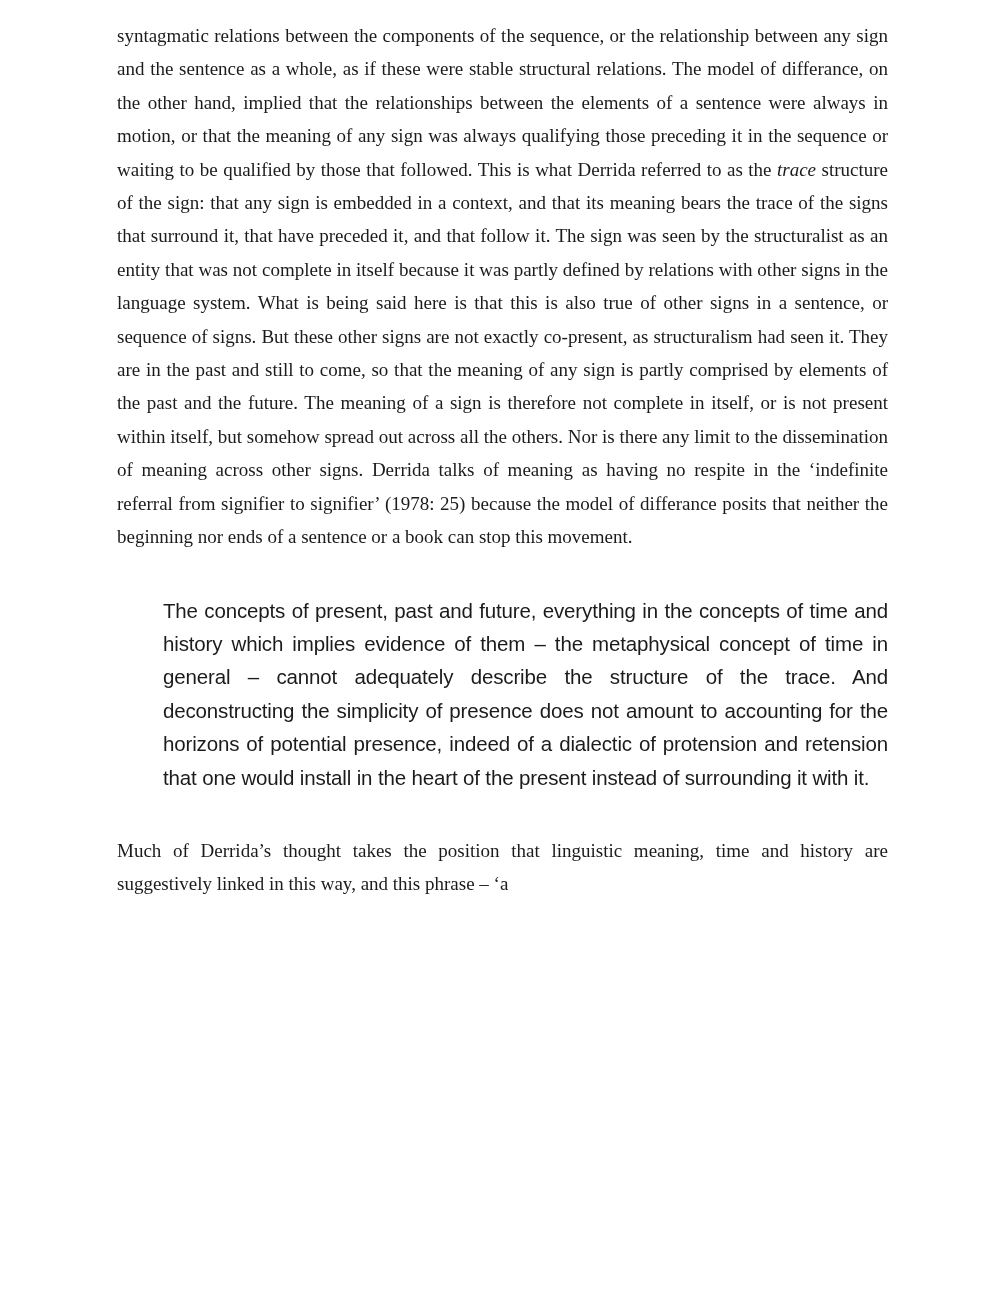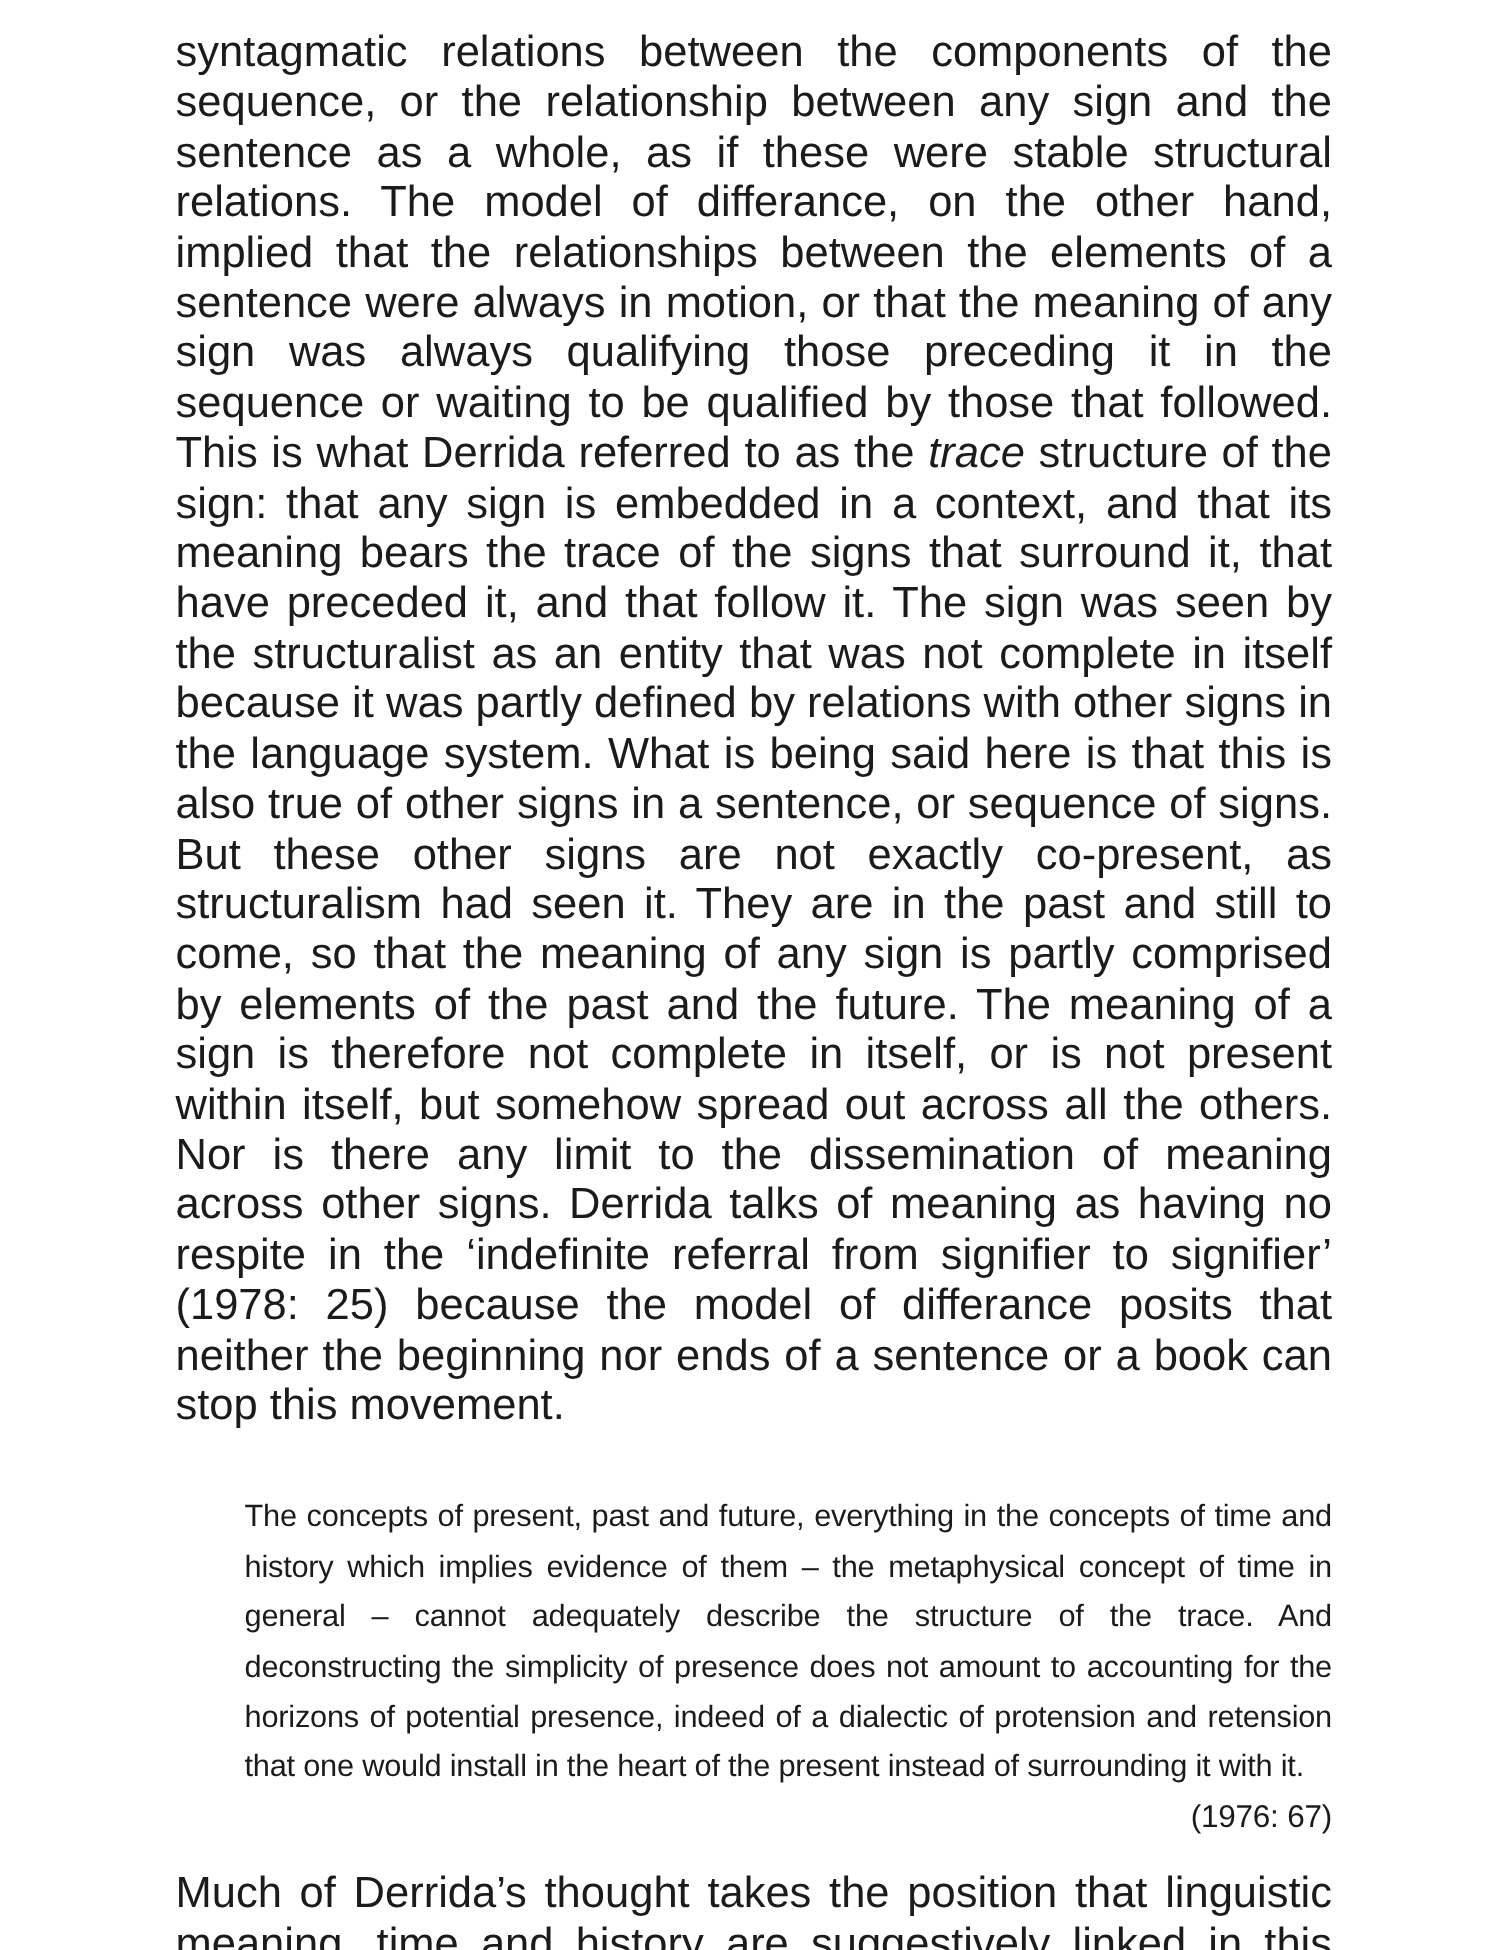--- a/index.html
+++ b/index.html
@@ -13,22 +13,22 @@
   .page {
     box-sizing: border-box;
     width: 1000px;
     height: 1300px;
     padding: 19px 112px 0 117px;
     background: #ffffff;
     color: #1b1b1b;
   }
   p { margin: 0; }
   .serif {
-    font-family: Liberation Sans, sans-serif;
-    font-size: 29px;
+    font-family: Liberation Serif, serif;
+    font-size: 19px;
     line-height: 33.4px;
     text-align: justify;
     hyphens: none;
     -webkit-hyphens: none;
   }
   .indent-first {
     text-indent: 30px;
   }
   .sans {
     font-family: "Liberation Sans", sans-serif;
@@ -44,33 +44,32 @@
     hyphens: none;
     -webkit-hyphens: none;
   }
   .citation-line {
     font-size: 21px;
     line-height: 33.4px;
     text-align: right;
     color: #1b1b1b;
   }
   .after-quote {
-    margin-top: 18px;
+    margin-top: 40px;
   }
   em { font-style: italic; }
 </style>
 </head>
 <body>
 
 <div class="page">
 
   <p class="serif">
     <span>syntagmatic relations between the components of the sequence, or the relationship between any sign and the sentence as a whole, as if these were stable structural relations. The model of differance, on the other hand, implied that the relationships between the elements of a sentence were always in motion, or that the meaning of any sign was always qualifying those preceding it in the sequence or waiting to be qualified by those that followed. This is what Derrida referred to as the </span><em>trace</em><span> structure of the sign: that any sign is embedded in a context, and that its meaning bears the trace of the signs that surround it, that have preceded it, and that follow it. The sign was seen by the structuralist as an entity that was not complete in itself because it was partly defined by relations with other signs in the language system. What is being said here is that this is also true of other signs in a sentence, or sequence of signs. But these other signs are not exactly co-present, as structuralism had seen it. They are in the past and still to come, so that the meaning of any sign is partly comprised by elements of the past and the future. The meaning of a sign is therefore not complete in itself, or is not present within itself, but somehow spread out across all the others. Nor is there any limit to the dissemination of meaning across other signs. Derrida talks of meaning as having no respite in the ‘indefinite referral from signifier to signifier’ (1978: 25) because the model of differance posits that neither the beginning nor ends of a sentence or a book can stop this movement.</span>
   </p>
 
 
   <blockquote class="sans quote-block">The concepts of present, past and future, everything in the concepts of time and history which implies evidence of them – the metaphysical concept of time in general – cannot adequately describe the structure of the trace. And deconstructing the simplicity of presence does not amount to accounting for the horizons of potential presence, indeed of a dialectic of protension and retension that one would install in the heart of the present instead of surrounding it with it.</blockquote>
 
-  <p class="sans citation-line">(1976: 67)</p>
 
   <p class="serif after-quote">Much of Derrida’s thought takes the position that linguistic meaning, time and history are suggestively linked in this way, and this phrase – ‘a</p>
 
 </div>
 
 </body></html>

